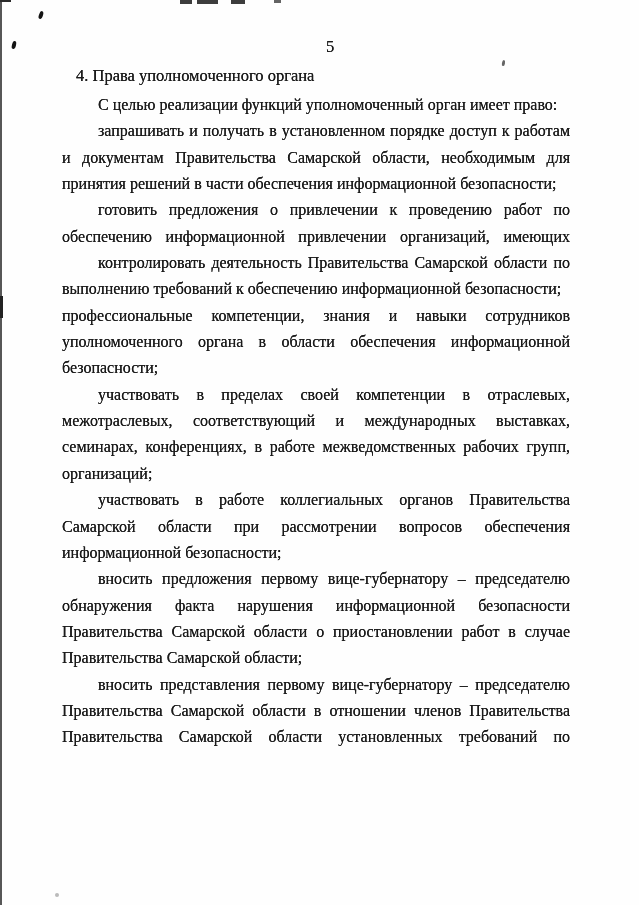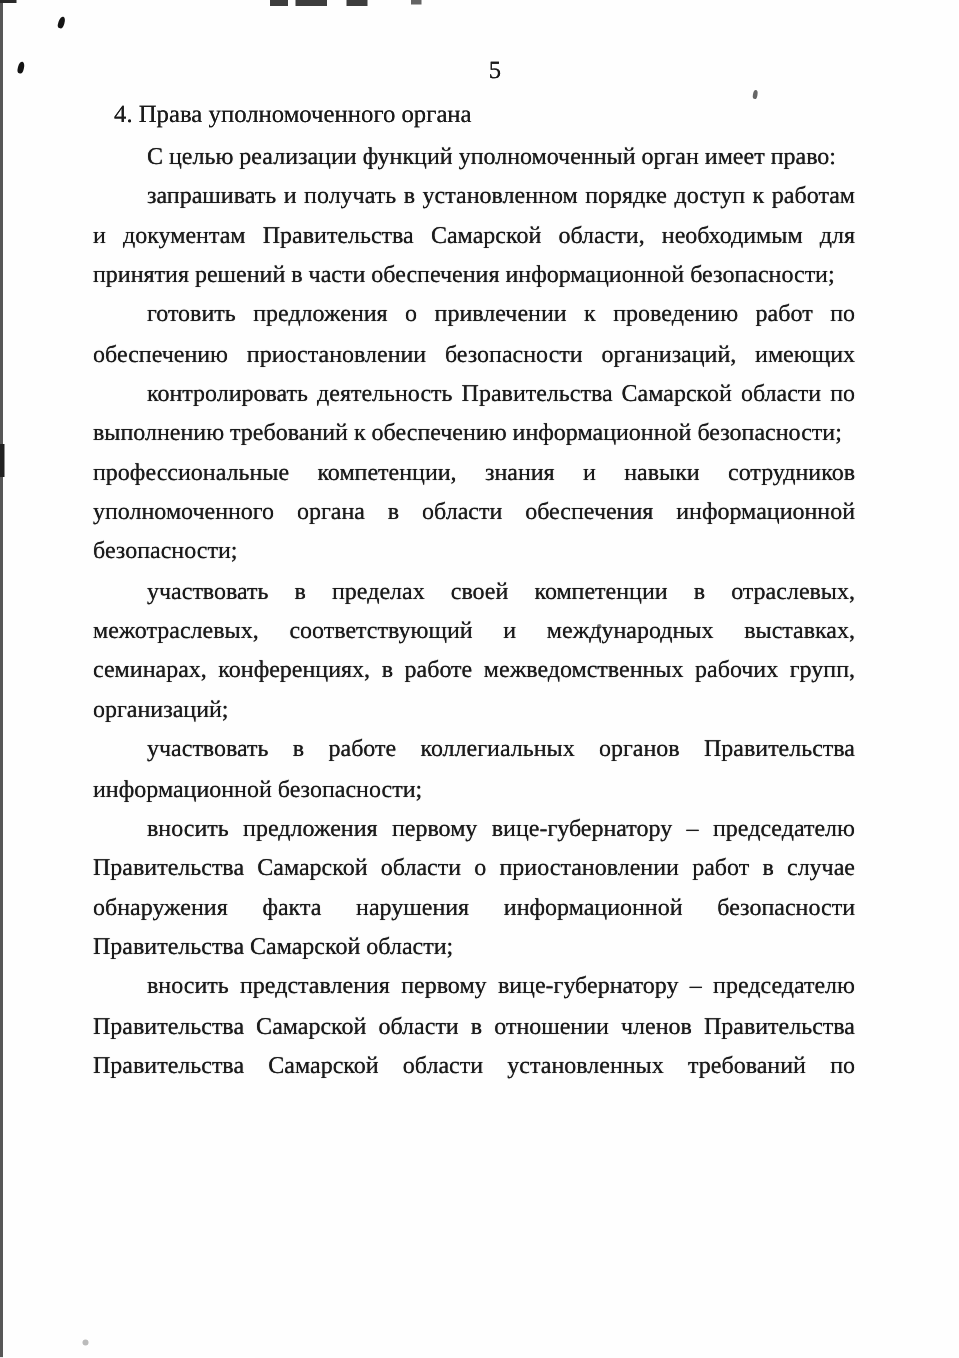--- a/index.html
+++ b/index.html
@@ -112,34 +112,35 @@
   <div class="speck s5"></div>
 
   <div class="page-number">5</div>
   <div class="heading">4. Права уполномоченного органа</div>
   <div class="body-text">
       <div class="line left indent">С целью реализации функций уполномоченный орган имеет право:</div>
       <div class="line justify indent">запрашивать и получать в установленном порядке доступ к работам</div>
       <div class="line justify">и документам Правительства Самарской области, необходимым для</div>
       <div class="line left">принятия решений в части обеспечения информационной безопасности;</div>
       <div class="line justify indent">готовить предложения о привлечении к проведению работ по</div>
-      <div class="line justify">обеспечению приостановлении безопасности организаций, имеющих</div>
+      <div class="line justify">обеспечению информационной привлечении организаций, имеющих</div>
       <div class="line justify indent">контролировать деятельность Правительства Самарской области по</div>
       <div class="line left">выполнению требований к обеспечению информационной безопасности;</div>
       <div class="line justify">профессиональные компетенции, знания и навыки сотрудников</div>
       <div class="line justify">уполномоченного органа в области обеспечения информационной</div>
       <div class="line left">безопасности;</div>
       <div class="line justify indent">участвовать в пределах своей компетенции в отраслевых,</div>
       <div class="line justify">межотраслевых, соответствующий и международных выставках,</div>
       <div class="line justify">семинарах, конференциях, в работе межведомственных рабочих групп,</div>
       <div class="line left">организаций;</div>
       <div class="line justify indent">участвовать в работе коллегиальных органов Правительства</div>
+      <div class="line justify">Самарской области при рассмотрении вопросов обеспечения</div>
       <div class="line left">информационной безопасности;</div>
       <div class="line justify indent">вносить предложения первому вице-губернатору – председателю</div>
+      <div class="line justify">обнаружения факта нарушения информационной безопасности</div>
       <div class="line justify">Правительства Самарской области о приостановлении работ в случае</div>
-      <div class="line justify">обнаружения факта нарушения информационной безопасности</div>
       <div class="line left">Правительства Самарской области;</div>
       <div class="line justify indent">вносить представления первому вице-губернатору – председателю</div>
       <div class="line justify">Правительства Самарской области в отношении членов Правительства</div>
       <div class="line justify">Правительства Самарской области установленных требований по</div>
     </div>
 
 </div>
 
 </body></html>

